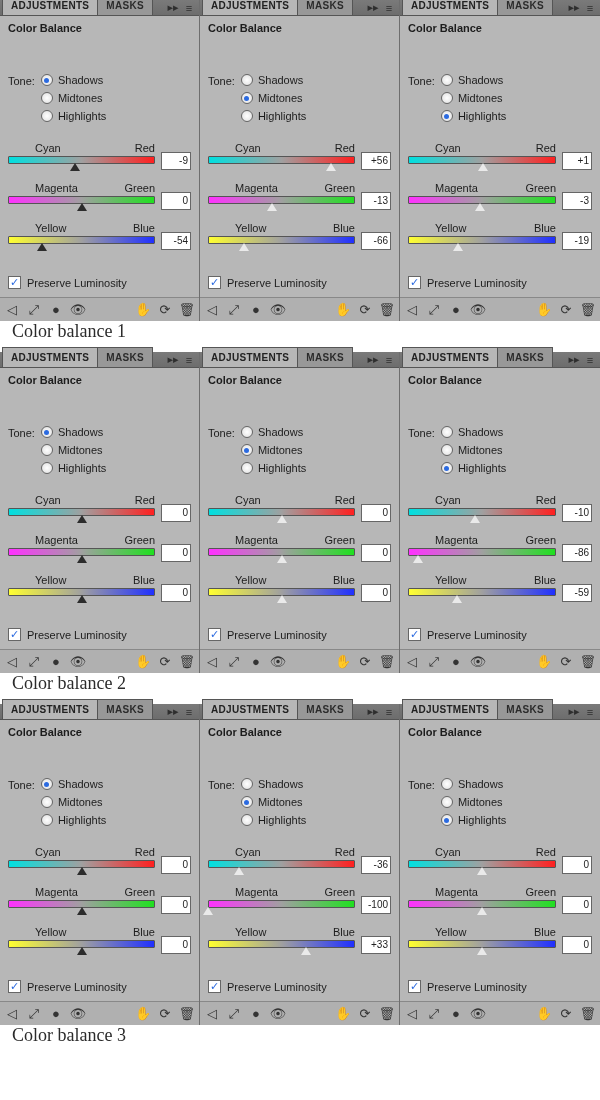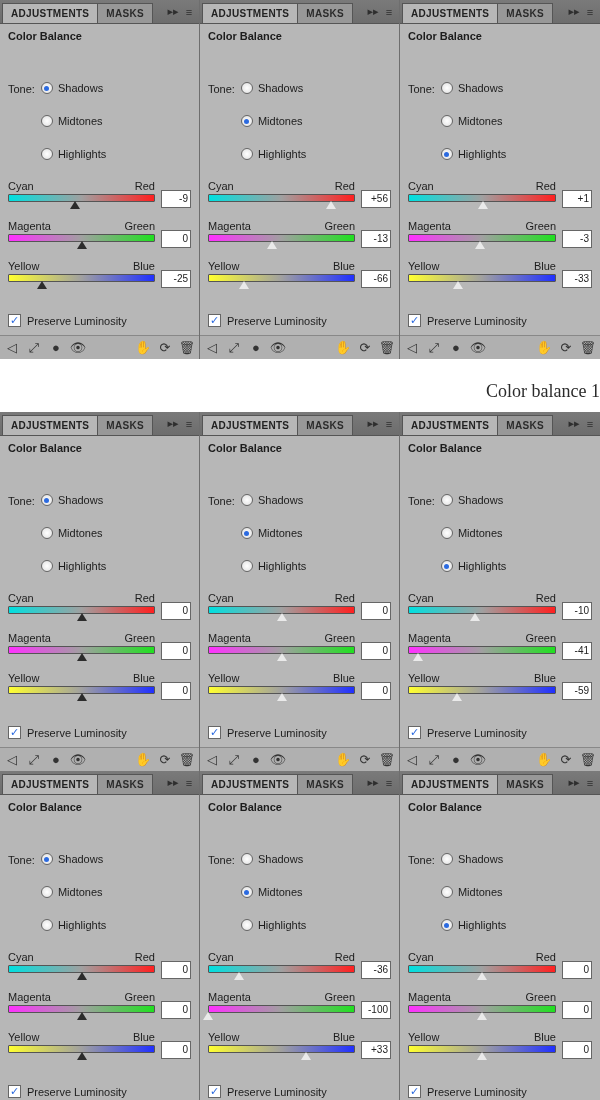--- a/index.html
+++ b/index.html
@@ -4,39 +4,40 @@
 <style>
   * { box-sizing: border-box; margin: 0; padding: 0; }
   body {
     font-family: "Segoe UI", Tahoma, Arial, sans-serif;
     font-size: 11px;
     background: #fff;
     width: 600px;
   }
   .row { display: flex; }
   .caption {
-    text-align: right;
+    text-align: left;
     font-family: Georgia, serif;
     font-size: 18px;
     color: #2b2b2b;
-    padding: 22px 0 10px;
+    padding: 0 0 10px;
     background: #fff;
+    margin-left: 12px;
   }
   .panel {
     width: 200px;
     background: #b7b7b7;
     display: flex;
     flex-direction: column;
     border-right: 1px solid #6e6e6e;
   }
   .panel:last-child { border-right: none; }
 
   
   .tabbar {
-    height: 24px;
+    height: 16px;
     background: linear-gradient(#7a7a7a, #6d6d6d);
     border-bottom: 1px solid #555;
     display: flex;
     align-items: flex-end;
     position: relative;
     padding-left: 2px;
   }
   .tab {
     height: 20px;
     padding: 0 8px;
@@ -80,37 +81,37 @@
   }
   .title {
     font-weight: bold;
     color: #1c1c1c;
     font-size: 11px;
     margin-bottom: 12px;
   }
 
   .tone-row { display: flex; align-items: flex-start; gap: 6px; margin-bottom: 20px; margin-top: 28px; }
   .tone-label { color: #1c1c1c; padding-top: 1px; }
-  .tone-opts { display: flex; flex-direction: column; gap: 21px; }
+  .tone-opts { display: flex; flex-direction: column; gap: 6px; }
   .radio-item { display: flex; align-items: center; gap: 5px; color: #1c1c1c; cursor: pointer; }
   .radio {
     width: 12px; height: 12px; border-radius: 50%;
     border: 1px solid #666;
     background: radial-gradient(#fff,#ddd);
     display: inline-flex; align-items: center; justify-content: center;
   }
   .radio.sel::after {
     content: ""; width: 5px; height: 5px; border-radius: 50%;
     background: #2b6ae0;
   }
 
   .sliders { display: flex; flex-direction: column; gap: 12px; margin-bottom: 20px; }
   .slider-row { display: flex; align-items: flex-end; gap: 6px; }
   .slider-block { flex: 1; display: flex; flex-direction: column; gap: 2px; }
-  .slider-labels { display: flex; justify-content: space-between; color: #1c1c1c; font-size: 11px; }
+  .slider-labels { display: flex; justify-content: space-between; color: #1c1c1c; font-size: 11px; margin-left: 27px; }
   .track-wrap { position: relative; height: 14px; }
   .track {
     height: 8px;
     border: 1px solid #555;
     border-radius: 1px;
   }
   .track.cyred { background: linear-gradient(90deg,#00e0e0,#a0a0a0,#ff2020); }
   .track.maggrn { background: linear-gradient(90deg,#ff30ff,#a0a0a0,#20e020); }
   .track.yelblu { background: linear-gradient(90deg,#ffff30,#a0a0a0,#2030ff); }
   .thumb {
@@ -225,21 +226,21 @@
               <div class="slider-block">
                 <div class="slider-labels">
                   <span>Yellow</span>
                   <span>Blue</span>
                 </div>
                 <div class="track-wrap">
                   <div class="track yelblu"></div>
                   <div class="thumb" style="left:23%"></div>
                 </div>
               </div>
-              <div class="valbox">-25</div>
+              <div class="valbox">-54</div>
             </div>
           </div>
           <div class="preserve">
             <span class="chk">✓</span>
             <span>Preserve Luminosity</span>
           </div>
         </div>
         <div class="footer">
           <div class="ficon">◁</div>
           <div class="ficon">⤢</div>
@@ -395,21 +396,21 @@
               <div class="slider-block">
                 <div class="slider-labels">
                   <span>Yellow</span>
                   <span>Blue</span>
                 </div>
                 <div class="track-wrap">
                   <div class="track yelblu"></div>
                   <div class="thumb hollow" style="left:33.5%"></div>
                 </div>
               </div>
-              <div class="valbox">-33</div>
+              <div class="valbox">-19</div>
             </div>
           </div>
           <div class="preserve">
             <span class="chk">✓</span>
             <span>Preserve Luminosity</span>
           </div>
         </div>
         <div class="footer">
           <div class="ficon">◁</div>
           <div class="ficon">⤢</div>
@@ -640,21 +641,21 @@
               <div class="slider-block">
                 <div class="slider-labels">
                   <span>Magenta</span>
                   <span>Green</span>
                 </div>
                 <div class="track-wrap">
                   <div class="track maggrn"></div>
                   <div class="thumb hollow" style="left:7%"></div>
                 </div>
               </div>
-              <div class="valbox">-41</div>
+              <div class="valbox">-86</div>
             </div>
             <div class="slider-row">
               <div class="slider-block">
                 <div class="slider-labels">
                   <span>Yellow</span>
                   <span>Blue</span>
                 </div>
                 <div class="track-wrap">
                   <div class="track yelblu"></div>
                   <div class="thumb hollow" style="left:33%"></div>
@@ -673,20 +674,21 @@
           <div class="ficon">⤢</div>
           <div class="ficon">●</div>
           <div class="ficon">👁</div>
           <div class="spacer"></div>
           <div class="ficon">✋</div>
           <div class="ficon">⟳</div>
           <div class="ficon">🗑</div>
         </div>
       </div>
     </div>
+    <div class="caption">Color balance 2</div>
     <div class="row">
       <div class="panel">
         <div class="tabbar">
           <div class="tab active">ADJUSTMENTS</div>
           <div class="tab">MASKS</div>
           <div class="right-icons">
             <div class="ticon">▸▸</div>
             <div class="ticon">≡</div>
           </div>
         </div>
@@ -930,13 +932,14 @@
           <div class="ficon">⤢</div>
           <div class="ficon">●</div>
           <div class="ficon">👁</div>
           <div class="spacer"></div>
           <div class="ficon">✋</div>
           <div class="ficon">⟳</div>
           <div class="ficon">🗑</div>
         </div>
       </div>
     </div>
+    <div class="caption">Color balance 3</div>
   </div>
 
 </body></html>

